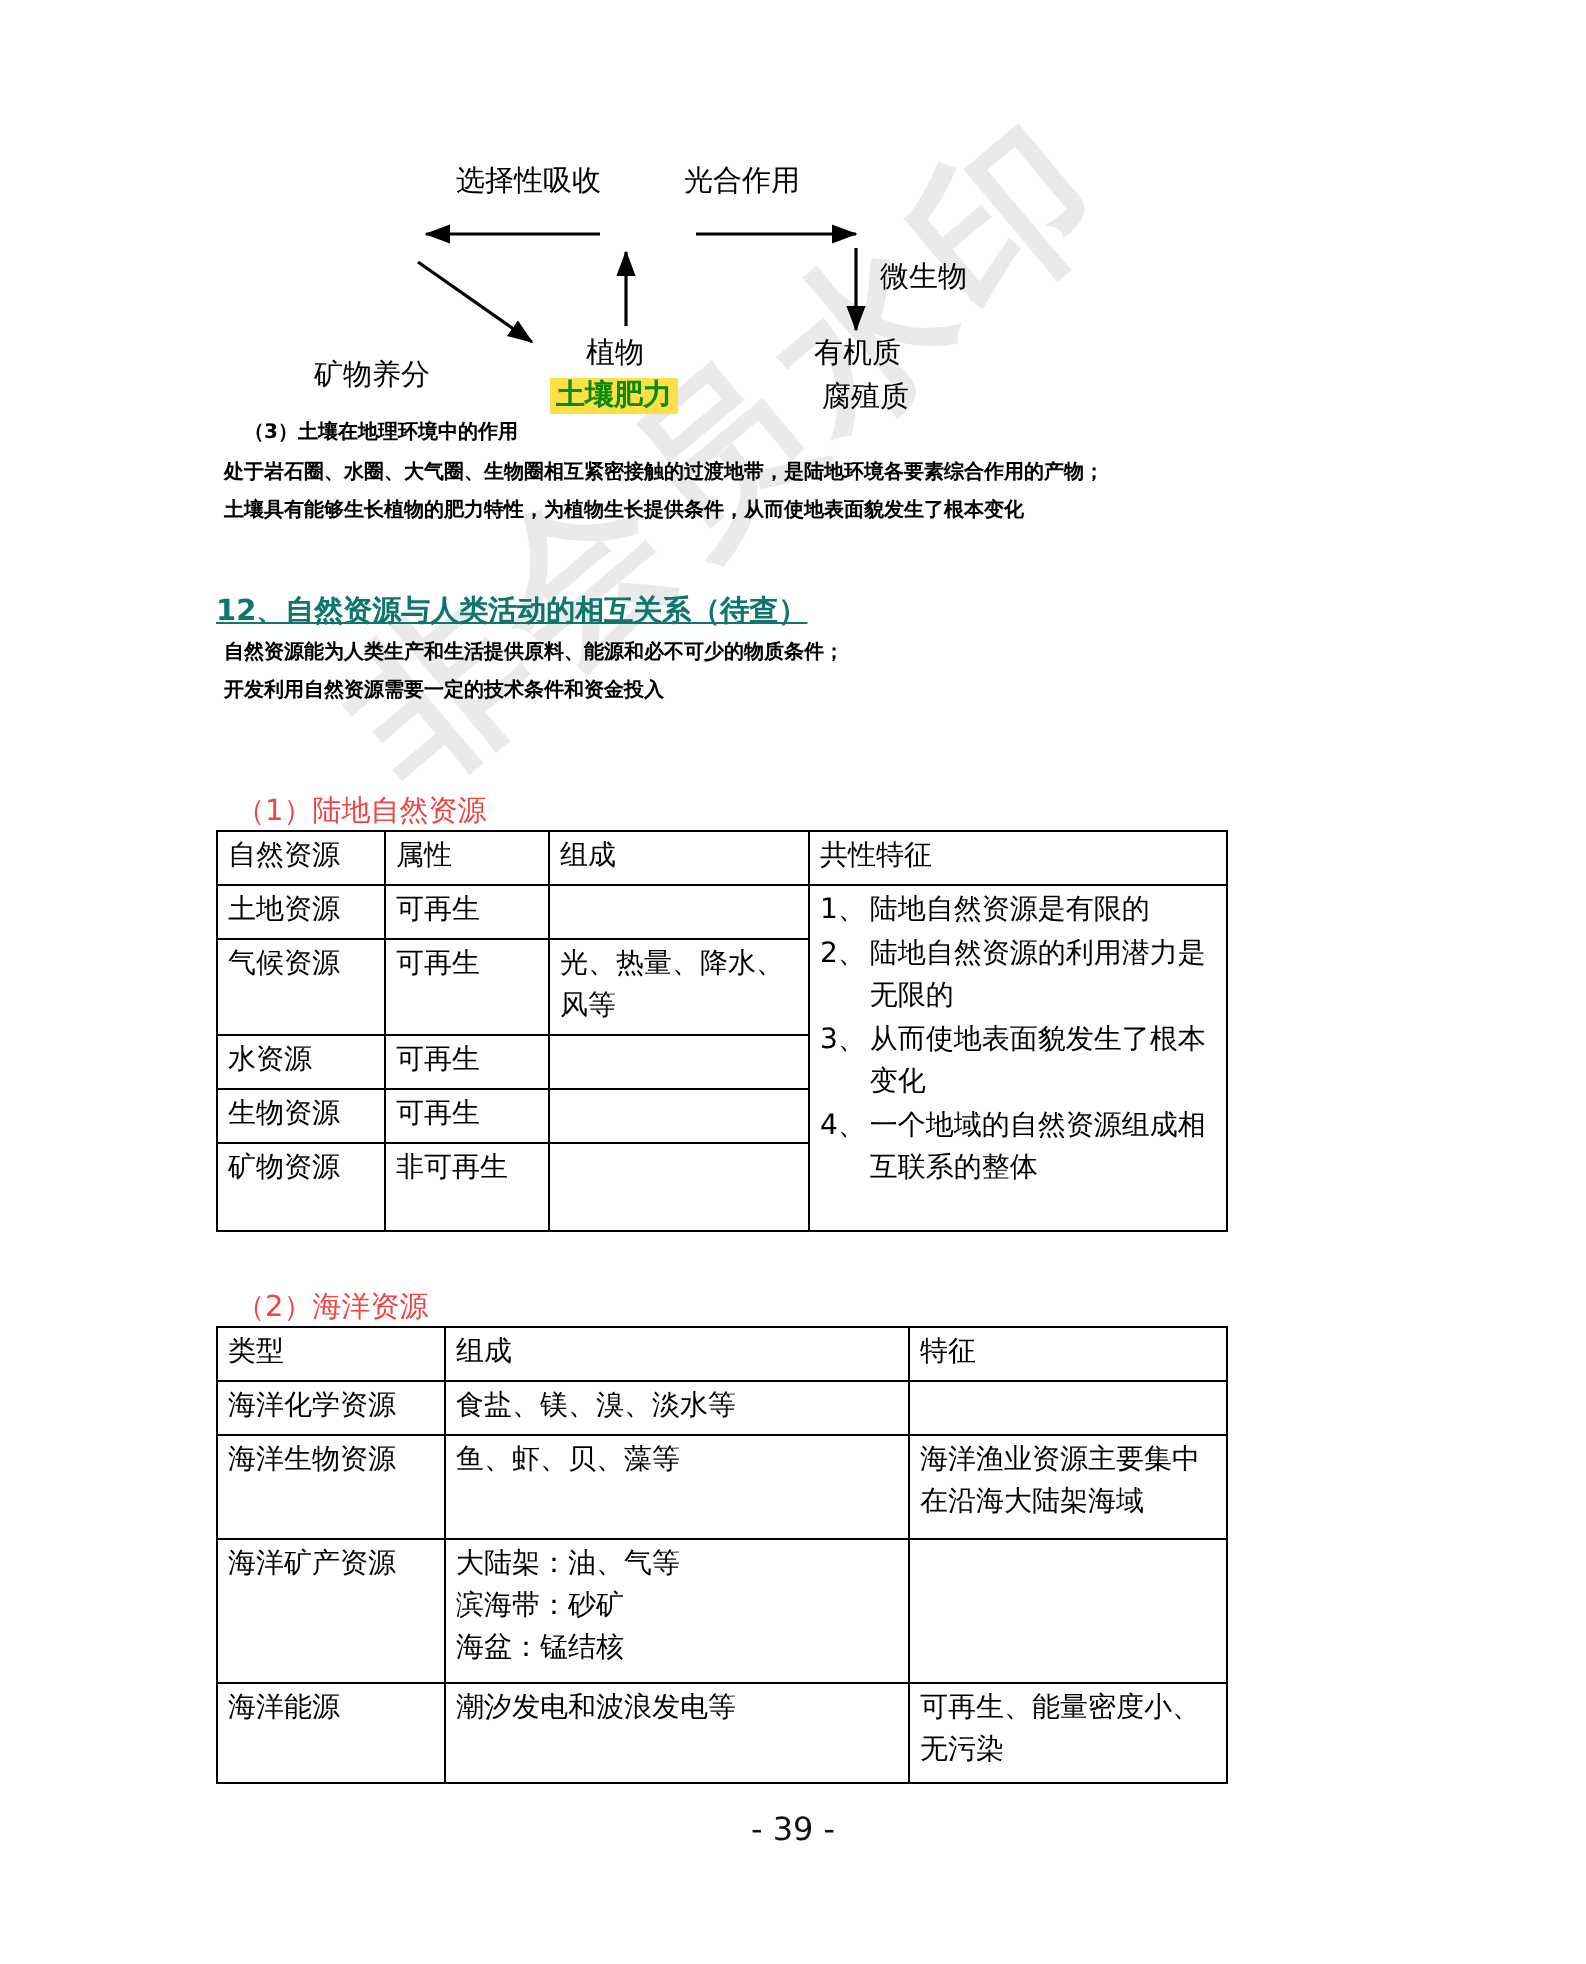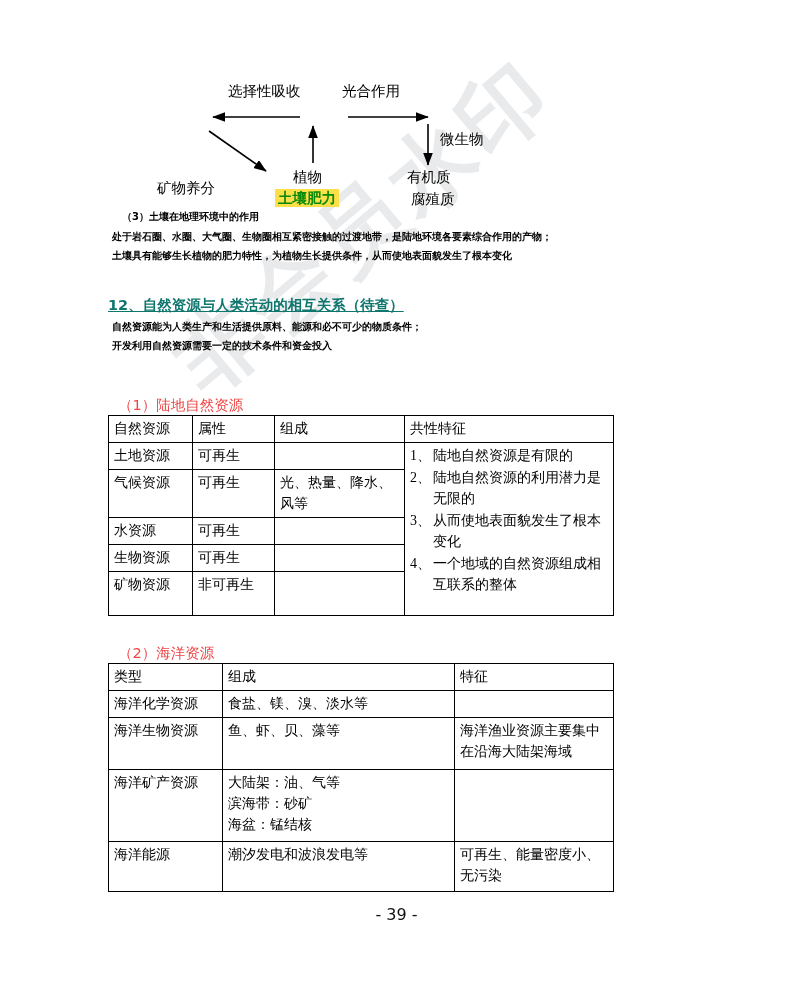--- a/index.html
+++ b/index.html
@@ -138,21 +138,21 @@
   .feat-list li .n {
     flex: 0 0 auto;
     padding-right: 2px;
   }
   .feat-list li .t {
     flex: 1 1 auto;
   }
   .mline { line-height: 1.5; }
 
   
-  table.t1 { width: 505px; font-family: Liberation Serif, serif; }
+  table.t1 { width: 505px; }
   table.t1 col.c1 { width: 84px; }
   table.t1 col.c2 { width: 82px; }
   table.t1 col.c3 { width: 130px; }
   table.t1 col.c4 { width: 209px; }
 
   
   table.t2 { width: 505px; }
   table.t2 col.c1 { width: 114px; }
   table.t2 col.c2 { width: 232px; }
   table.t2 col.c3 { width: 159px; }

